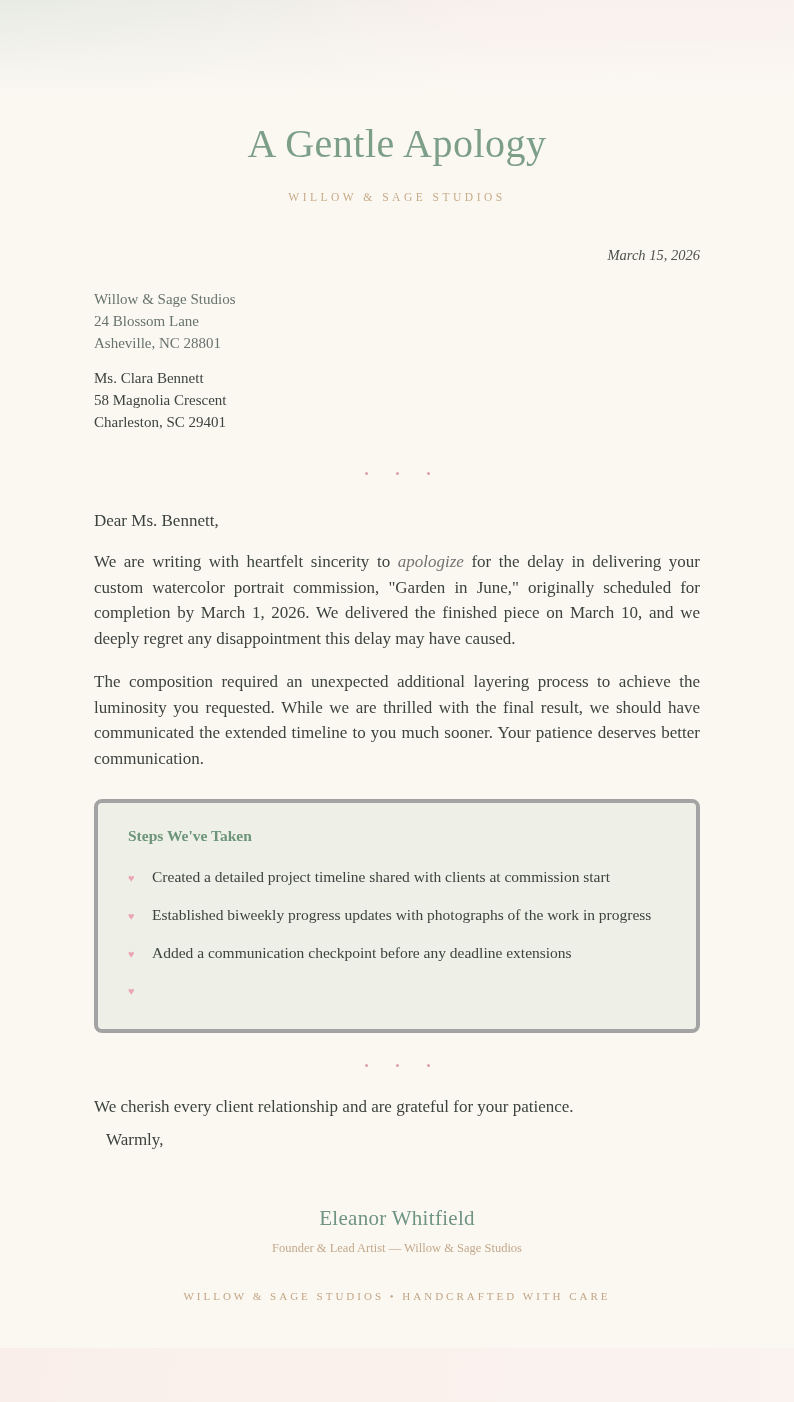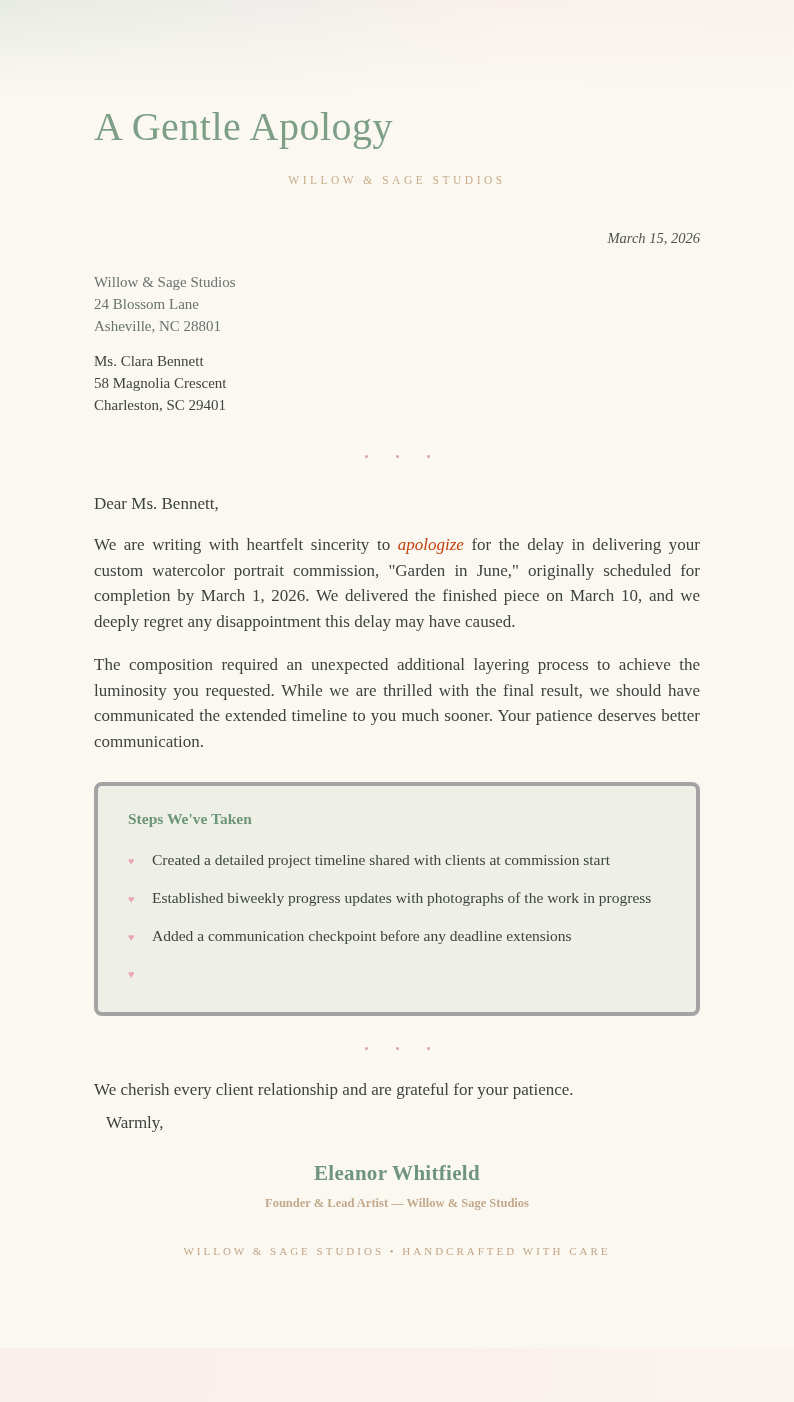--- a/index.html
+++ b/index.html
@@ -32,23 +32,24 @@
     bottom: 0; left: 0; right: 0;
     height: 54px;
     background: linear-gradient(95deg, #f9eeea 0%, #faf1ed 55%, #fbf3ef 100%);
   }
   .sheet {
     position: relative;
     padding: 104px 94px 0 94px;
     color: #3c423e;
   }
   .title {
-    margin: 0;
+    margin: 17px;
     font-size: 40px;
     font-weight: 400;
+    text-align: center;
     color: #7d9f88;
     letter-spacing: 0.5px;
     line-height: 1.15;
   }
   .subtitle {
     margin-top: 24px;
     text-align: center;
     font-size: 11.5px;
     letter-spacing: 3.5px;
     color: #c7ab88;
@@ -78,21 +79,21 @@
   }
   .salutation { margin: 36px 0 0 0; font-size: 17px; }
   .para {
     margin: 18px 0 0 0;
     font-size: 17px;
     line-height: 25.5px;
     text-align: justify;
     color: #3c423e;
   }
   .para .highlight {
-    color: #c2410c;
+    color: #737373;
     font-style: italic;
   }
   .steps-box {
     margin-top: 28px;
     background: #eef0e8;
     border: 4px solid #a3a3a3;
     border-radius: 8px;
     padding: 24px 30px 26px 30px;
   }
   .steps-box h2 {
@@ -118,21 +119,21 @@
   .steps-list .heart {
     flex: 0 0 auto;
     width: 24px;
     font-size: 11px;
     color: #eba6b3;
   }
   .para.after-box { margin-top: 30px; }
   .divider.second { margin-top: 30px; }
   .closing-line { margin: 30px 0 0 0; font-size: 17px; }
   .valediction { margin: 13px 0 0 12px; font-size: 17px; }
-  .signature { margin-top: 28px; text-align: center; font-weight: bold; }
+  .signature { margin-top: 56px; text-align: center; }
   .signature .name {
     font-size: 21px;
     color: #6f9480;
     letter-spacing: 0.3px;
   }
   .signature .role {
     margin-top: 10px;
     font-size: 12.5px;
     color: #c3a98c;
   }

